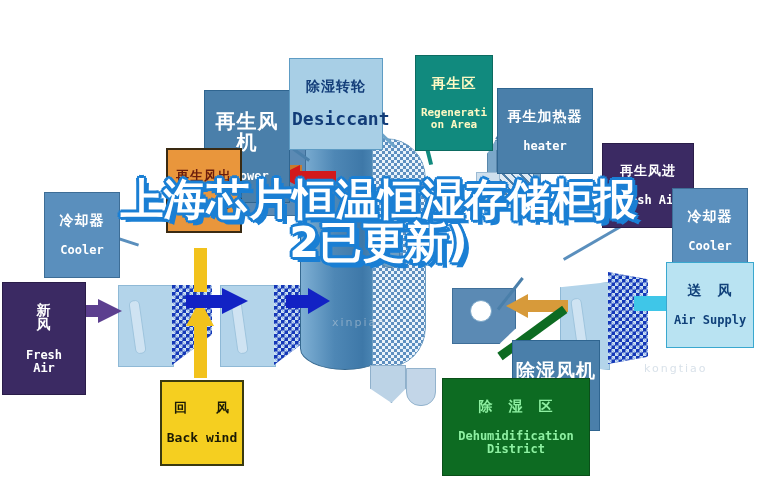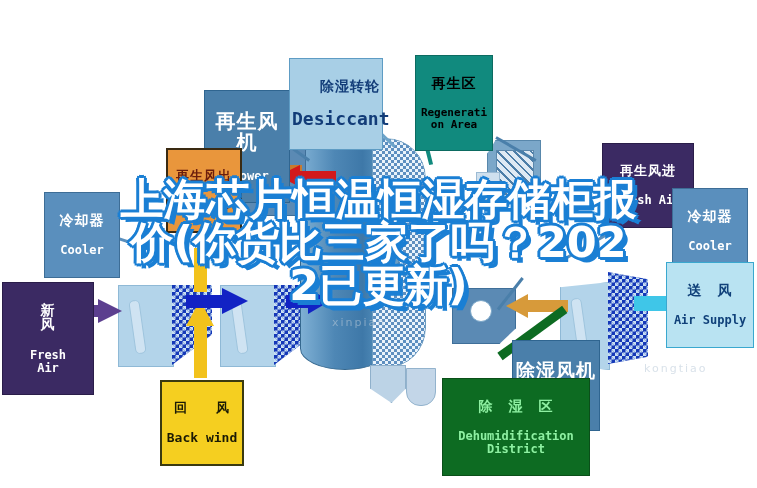--- a/index.html
+++ b/index.html
@@ -199,31 +199,36 @@
   <div class="leader" style="left:500px;top:352px;width:80px;height:9px;background:#0d6b22;transform:rotate(-36deg);"></div>
 
   <div class="lbl" style="left:204px;top:90px;width:86px;padding:3px 2px;background:#4a7faa;
               border:1px solid #2f6590;color:#ffffff;">
     <span class="cn" style="font-size:20px;">再生风机</span>
     <span class="en" style="font-size:12px;">Blower</span>
   </div>
 
   <div class="lbl" style="left:289px;top:58px;width:94px;padding:3px 2px;background:#a8cfe6;
               border:1px solid #5e9cc4;color:#123c78;">
-    <span class="cn" style="font-size:14px;text-align:right;">除湿转轮</span>
+    <span class="cn" style="font-size:14px;">除湿转轮</span>
     <span class="en" style="font-size:18px;">Desiccant</span>
   </div>
 
   <div class="lbl" style="left:415px;top:55px;width:78px;padding:3px 1px;background:#118a7e;
-              border:1px solid #0c6b61;color:#000000;">
+              border:1px solid #0c6b61;color:#fef9c3;">
     <span class="cn" style="font-size:14px;">再生区</span>
     <span class="en" style="font-size:11px;">Regenerati
 on Area</span>
   </div>
 
+  <div class="lbl" style="left:497px;top:88px;width:96px;padding:3px 2px;background:#4a7faa;
+              border:1px solid #2f6590;color:#ffffff;">
+    <span class="cn" style="font-size:14px;">再生加热器</span>
+    <span class="en" style="font-size:12px;">heater</span>
+  </div>
 
   <div class="lbl" style="left:602px;top:143px;width:92px;padding:3px 2px;background:#3b2a63;
               border:1px solid #2a1d49;color:#ffffff;">
     <span class="cn" style="font-size:13px;">再生风进</span>
     <span class="en" style="font-size:12px;">Fresh Air</span>
   </div>
 
   <div class="lbl" style="left:166px;top:148px;width:76px;padding:2px 2px;background:#e9963c;
               border:2px solid #3a2a12;color:#6b1d0c;">
     <span class="cn" style="font-size:13px;">再生风出</span>
@@ -235,21 +240,21 @@
     <span class="cn" style="font-size:14px;">冷却器</span>
     <span class="en" style="font-size:12px;">Cooler</span>
   </div>
 
   <div class="lbl" style="left:672px;top:188px;width:76px;padding:3px 2px;background:#5a8fbd;
               border:1px solid #3d6d96;color:#ffffff;">
     <span class="cn" style="font-size:14px;">冷却器</span>
     <span class="en" style="font-size:12px;">Cooler</span>
   </div>
 
-  <div class="lbl" style="left:2px;top:282px;width:92px;padding:3px 20px;background:#3b2a63;
+  <div class="lbl" style="left:2px;top:282px;width:84px;padding:3px 20px;background:#3b2a63;
               border:1px solid #2a1d49;color:#ffffff;">
     <span class="cn" style="font-size:14px;">新　　风</span>
     <span class="en" style="font-size:12px;">Fresh Air</span>
   </div>
 
   <div class="lbl" style="left:160px;top:380px;width:84px;padding:2px 2px;background:#f5cf20;
               border:2px solid #3a3a10;color:#1a1a05;">
     <span class="cn" style="font-size:13px;">回　　风</span>
     <span class="en" style="font-size:13px;">Back wind</span>
   </div>
@@ -271,17 +276,16 @@
     <span class="cn" style="font-size:14px;">除　湿　区</span>
     <span class="en" style="font-size:12px;">Dehumidification
 District</span>
   </div>
 
   <div class="wm-faint" style="left:332px;top:316px;">xinpian</div>
   <div class="wm-faint" style="left:608px;top:362px;margin-left:36px;">kongtiao</div>
 
   <div id="watermark">
     <span>上海芯片恒温恒湿存储柜报</span>
-    <span>价(你货比三家了吗？202</span>
     <span>2已更新)</span>
   </div>
 
 </div>
 
 </body></html>

